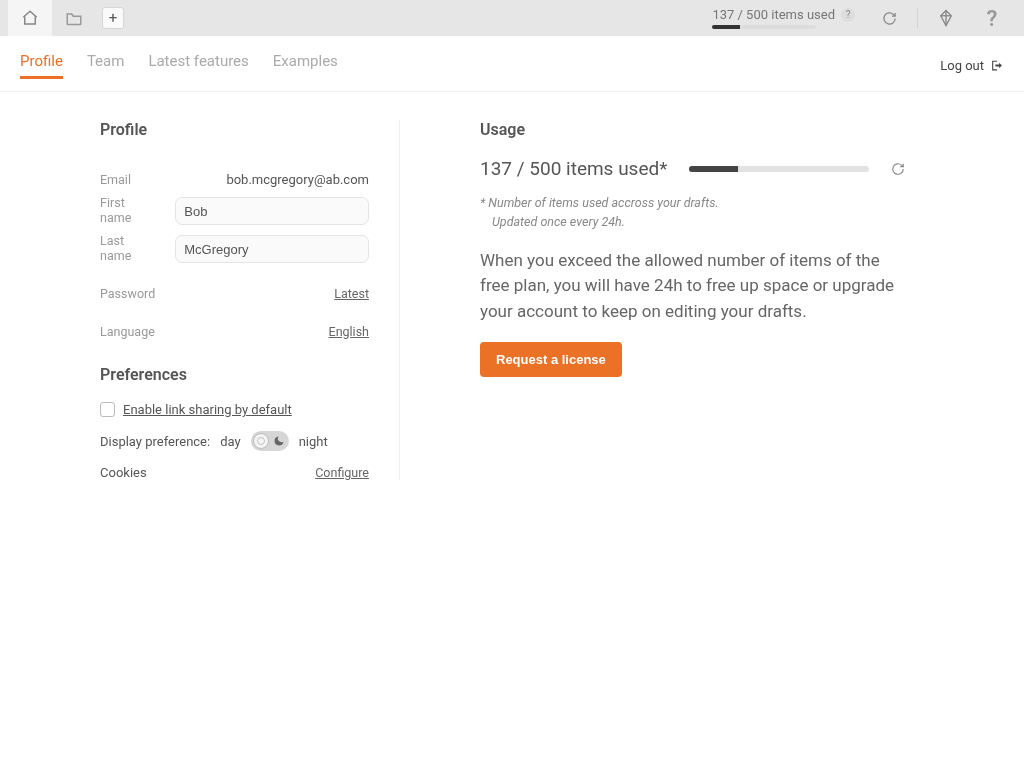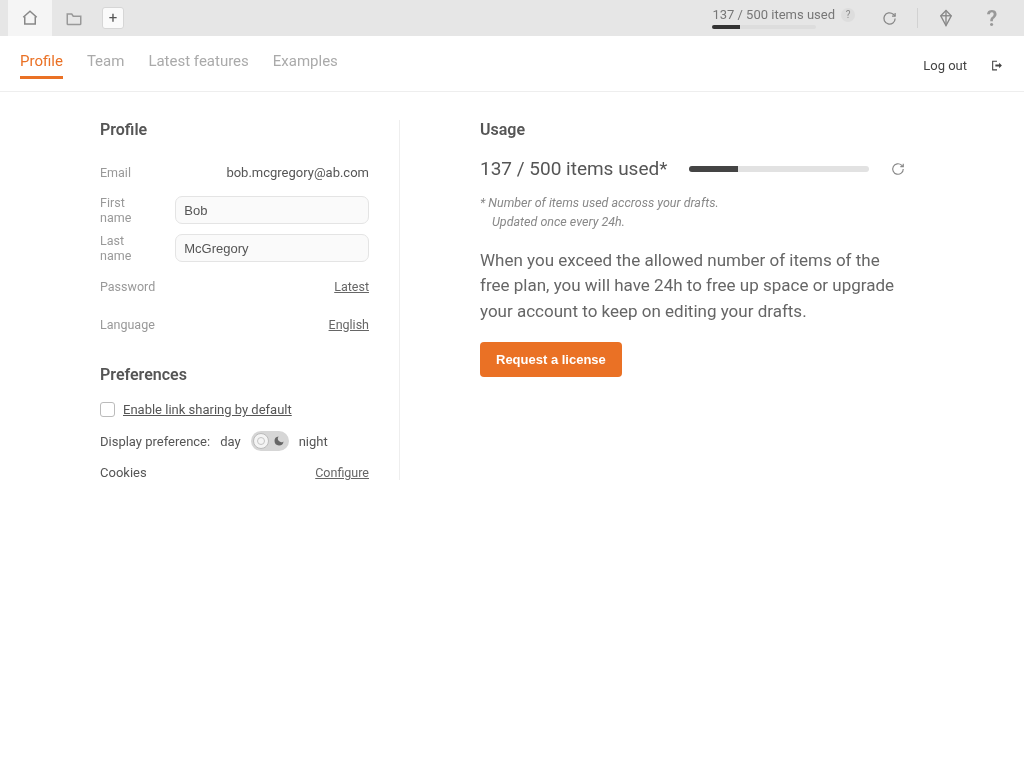--- a/index.html
+++ b/index.html
@@ -123,21 +123,21 @@
     cursor: pointer;
     padding-bottom: 6px;
   }
   .nav-tab.active {
     color: #ea7125;
     border-bottom: 3px solid #ea7125;
   }
   .logout {
     display: flex;
     align-items: center;
-    gap: 23px;
+    gap: 6px;
     color: #444;
     cursor: pointer;
     font-size: 13px;
   }
 
   
   .content {
     display: flex;
     padding: 28px 100px;
     gap: 0;
@@ -152,21 +152,21 @@
     padding-left: 80px;
   }
   h2.section {
     color: #555;
     font-size: 16px;
     font-weight: 600;
     margin-bottom: 18px;
   }
   .field-row {
     display: flex;
-    align-items: center;
+    align-items: flex-end;
     margin-bottom: 8px;
     min-height: 30px;
     gap: 44px;
   }
   .field-label {
     width: 70px;
     color: #999;
     font-size: 12.5px;
   }
   .field-value {

